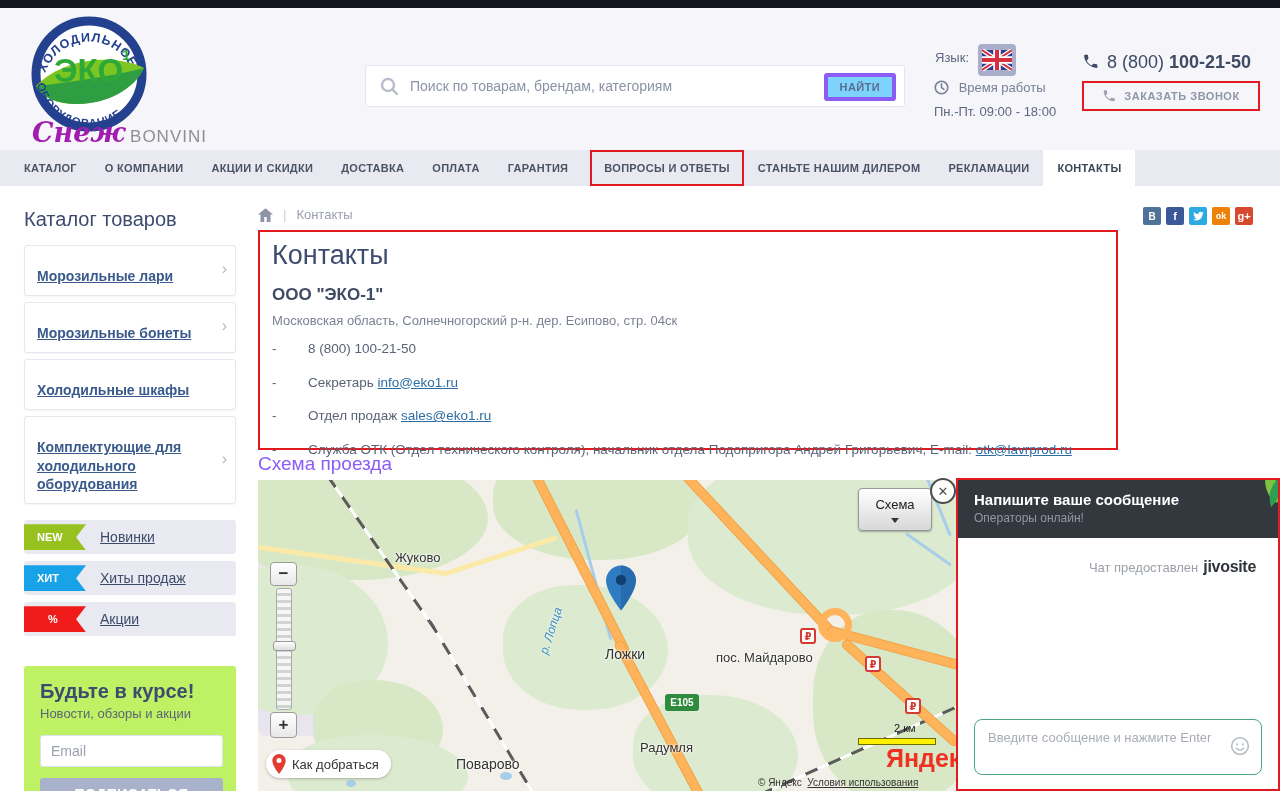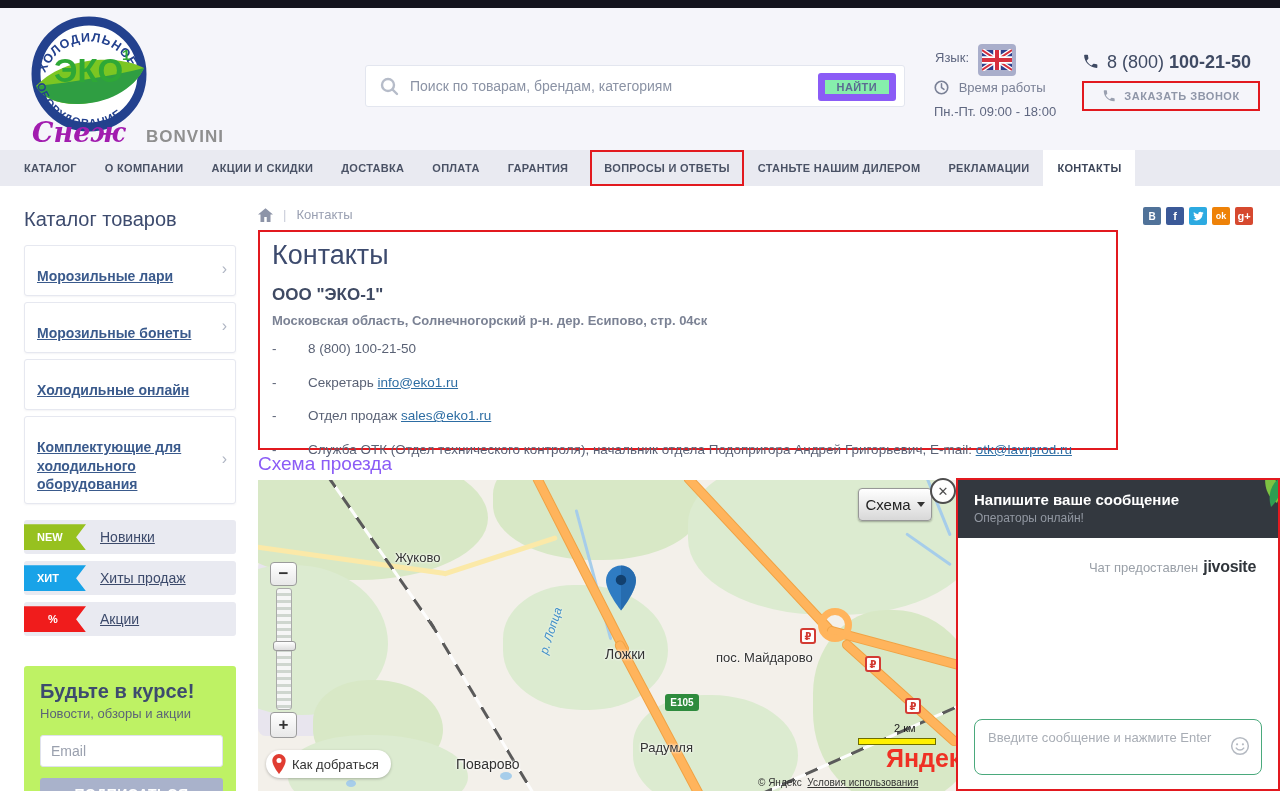--- a/index.html
+++ b/index.html
@@ -7,27 +7,27 @@
   .page { position:relative; width:1280px; height:791px; background:#fff; overflow:hidden; }
 
   
   .topbar { position:absolute; left:0; top:0; width:1280px; height:8px; background:#14141e; }
 
   
   .header { position:absolute; left:0; top:8px; width:1280px; height:142px; background:#f5f5fa; }
   .logo-block { position:absolute; left:20px; top:6px; width:220px; height:140px; cursor:pointer; }
   .brand-row { position:absolute; left:12px; top:103px; white-space:nowrap; }
   .brand-script { font-family:"DejaVu Serif",serif; font-style:italic; font-weight:bold; color:#a21caf; font-size:27px; }
-  .brand-sub { font-size:17px; font-weight:bold; color:#8f8f8f; letter-spacing:1px; margin-left:16px; }
+  .brand-sub { font-size:17px; font-weight:normal; color:#8f8f8f; letter-spacing:1px; margin-left:0; }
 
   .search-bar { position:absolute; left:365px; top:57px; width:540px; height:42px; background:#fff; border:1px solid #e3e6ef; border-radius:3px; }
   .search-bar input { position:absolute; left:44px; top:0; width:430px; height:40px; border:none; outline:none; font-size:14px; color:#444; background:transparent; font-family:inherit; }
   .search-bar input::placeholder { color:#8b93a5; }
   .search-icon { position:absolute; left:14px; top:11px; }
-  .search-btn { position:absolute; right:8px; top:7px; height:28px; padding:0 12px; background:#86efac; border:7px solid #8b5cf6; border-radius:3px; font-size:11px; font-weight:bold; color:#5b6c92; letter-spacing:.4px; cursor:pointer; font-family:inherit; }
+  .search-btn { position:absolute; right:8px; top:7px; height:28px; padding:0 12px; background:#7dd3fc; border:4px solid #8b5cf6; border-radius:3px; font-size:11px; font-weight:bold; color:#5b6c92; letter-spacing:.4px; cursor:pointer; font-family:inherit; }
 
   .lang-label { position:absolute; left:935px; top:42px; font-size:13px; color:#5f6780; }
   .flag-panel { position:absolute; left:978px; top:36px; width:38px; height:32px; background:#a9aecb; border-radius:4px; display:flex; align-items:center; justify-content:center; cursor:pointer; }
   .phone-row { position:absolute; left:1082px; top:44px; font-size:18px; color:#3f4a63; white-space:nowrap; }
   .phone-row svg { vertical-align:-2px; margin-right:8px; }
   .worktime-row { position:absolute; left:934px; top:72px; font-size:13px; color:#7a8196; }
   .worktime-row svg { vertical-align:-3px; margin-right:6px; }
   .hours-row { position:absolute; left:934px; top:96px; font-size:13px; color:#5f6780; }
   .callback-btn { position:absolute; left:1082px; top:73px; width:178px; height:30px; border:2px solid #e2191f; background:transparent; display:flex; align-items:center; justify-content:center; gap:8px; font-size:11px; font-weight:bold; color:#8f96a8; letter-spacing:.5px; cursor:pointer; }
 
@@ -60,21 +60,21 @@
   .breadcrumb { position:absolute; left:258px; top:207px; font-size:13px; color:#9aa0b2; display:flex; align-items:center; gap:10px; }
   .bc-sep { color:#c9cdd9; }
   .bc-current { color:#9aa0b2; }
   .social { position:absolute; left:1143px; top:207px; display:flex; gap:5px; }
   .s-ico { width:18px; height:18px; border-radius:2px; color:#fff; font-size:11px; font-weight:bold; display:flex; align-items:center; justify-content:center; cursor:pointer; }
   .s-vk{background:#507299;font-size:10px;} .s-fb{background:#3b5998;} .s-tw{background:#2caae1;} .s-ok{background:#ee8208;font-size:9px;} .s-gp{background:#d6492f;}
 
   .contact-box { position:absolute; left:258px; top:230px; width:860px; height:220px; border:2px solid #e2191f; background:#fff; padding:6px 10px; }
   .contact-box h1 { font-size:27px; font-weight:400; color:#3d4b6e; margin:2px 0 14px 2px; }
   .contact-box h2 { font-size:17px; font-weight:bold; color:#3f4a63; margin:0 0 8px 2px; }
-  .addr { font-size:13px; color:#7b8294; margin:0 0 12px 2px;font-weight:bold; }
+  .addr { font-size:13px; color:#7b8294; margin:0 0 12px 2px; }
   .c-row { display:flex; font-size:13.5px; color:#5a6275; margin-bottom:16px; line-height:1.3; }
   .c-dash { width:38px; flex:0 0 38px; padding-left:2px; }
   .c-row a { color:#2d6da3; text-decoration:underline; }
 
   .map-title { position:absolute; left:258px; top:453px; font-size:19px; font-weight:400; color:#8b5cf6; }
 
   
   .map { position:absolute; left:258px; top:480px; width:700px; height:311px; background:#f3f0ea; overflow:hidden; cursor:grab; }
   .blob { position:absolute; border-radius:45% 55% 50% 50%; }
   .g1{background:#d8e8c6;} .g2{background:#dcebd0;} .urban{background:#e8e5ee;border-radius:8px;}
@@ -87,21 +87,21 @@
   .map-label { position:absolute; font-size:13px; color:#333; text-shadow:0 0 3px #fff,0 0 3px #fff; white-space:nowrap; }
   .river-label { position:absolute; font-size:12px; font-style:italic; color:#3e8ec9; transform:rotate(-72deg); transform-origin:left bottom; text-shadow:0 0 3px #fff; }
   .road-sign { position:absolute; width:34px; height:17px; background:#2e8b3d; border-radius:3px; color:#fff; font-size:10px; font-weight:bold; display:flex; align-items:center; justify-content:center; text-shadow:none; }
   .rub { position:absolute; width:16px; height:16px; background:#fff; border:2px solid #d33b33; border-radius:3px; color:#d33b33; font-size:10px; font-weight:bold; display:flex; align-items:center; justify-content:center; }
   .pin { position:absolute; }
   .zoom-ctl { position:absolute; left:12px; top:82px; width:28px; }
   .z-btn { width:27px; height:24px; background:linear-gradient(#fff,#e8e8e8); border:1px solid #9b9b9b; border-radius:4px; font-size:17px; font-weight:bold; color:#333; display:flex; align-items:center; justify-content:center; cursor:pointer; }
   .z-track { margin:2px auto; width:16px; height:122px; border:1px solid #aaa; border-radius:3px; background:repeating-linear-gradient(#f6f6f6 0 4px,#cfd6cf 4px 7px); position:relative; }
   .z-handle { position:absolute; left:-4px; top:52px; width:23px; height:10px; background:linear-gradient(#fff,#ddd); border:1px solid #999; border-radius:3px; cursor:pointer; }
   .directions { position:absolute; left:8px; top:270px; height:28px; background:#fff; border-radius:14px; box-shadow:0 1px 3px rgba(0,0,0,.25); display:flex; align-items:center; padding:0 12px 0 6px; gap:6px; font-size:13px; color:#333; cursor:pointer; }
-  .scheme-btn { position:absolute; left:600px; top:8px; width:74px; height:33px; background:linear-gradient(#fff,#d8d8d8); border:1px solid #979797; border-radius:4px; font-size:15px; color:#222; display:flex; align-items:center; justify-content:center; gap:6px; cursor:pointer; box-shadow:0 1px 2px rgba(0,0,0,.3); }
+  .scheme-btn { position:absolute; left:600px; top:8px; width:74px; height:43px; background:linear-gradient(#fff,#d8d8d8); border:1px solid #979797; border-radius:4px; font-size:13px; color:#222; display:flex; align-items:center; justify-content:center; gap:6px; cursor:pointer; box-shadow:0 1px 2px rgba(0,0,0,.3);flex-direction:column; }
   .scheme-btn .tri { width:0; height:0; border-left:4px solid transparent; border-right:4px solid transparent; border-top:5px solid #333; }
   .scale-label { position:absolute; left:636px; top:242px; font-size:11px; color:#222; }
   .scale-bar { position:absolute; left:600px; top:258px; width:78px; height:7px; background:#fff000; border:1px solid #6e6e00; }
   .ylogo { position:absolute; left:628px; top:264px; font-size:25px; font-weight:bold; color:#ef3124; }
   .map-copy { position:absolute; left:500px; top:297px; font-size:10px; color:#333; }
   .map-copy a { color:#333; text-decoration:underline; cursor:pointer; }
 
   
   .chat { position:absolute; left:956px; top:478px; width:324px; height:313px; border:2px solid #e2191f; background:#fff; }
   .chat-header { position:relative; height:58px; background:#33383f; padding:11px 16px; overflow:hidden; }
@@ -205,21 +205,21 @@
 
     <div class="cat-card">
       <a>Морозильные лари</a>
       <span class="cat-chevron">›</span>
     </div>
     <div class="cat-card">
       <a>Морозильные бонеты</a>
       <span class="cat-chevron">›</span>
     </div>
     <div class="cat-card">
-      <a>Холодильные онлайн</a>
+      <a>Холодильные шкафы</a>
     </div>
     <div class="cat-card">
       <a>Комплектующие для холодильного оборудования</a>
       <span class="cat-chevron">›</span>
     </div>
 
     <div style="height:10px"></div>
     <div class="badge-row">
       <span class="ribbon badge-new">NEW</span>
       <a>Новинки</a>

